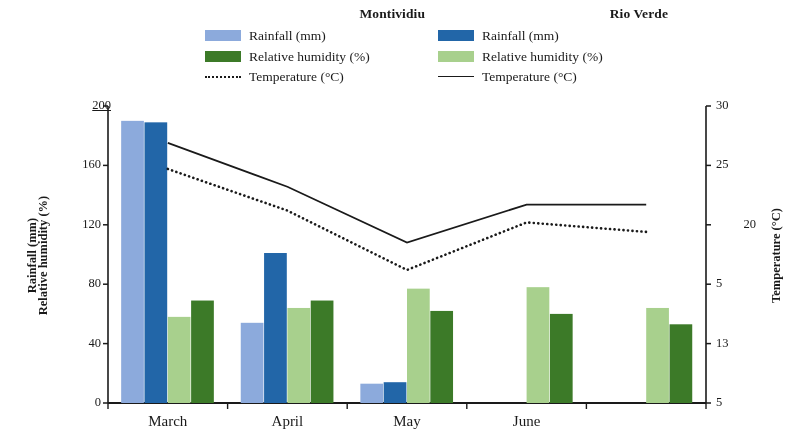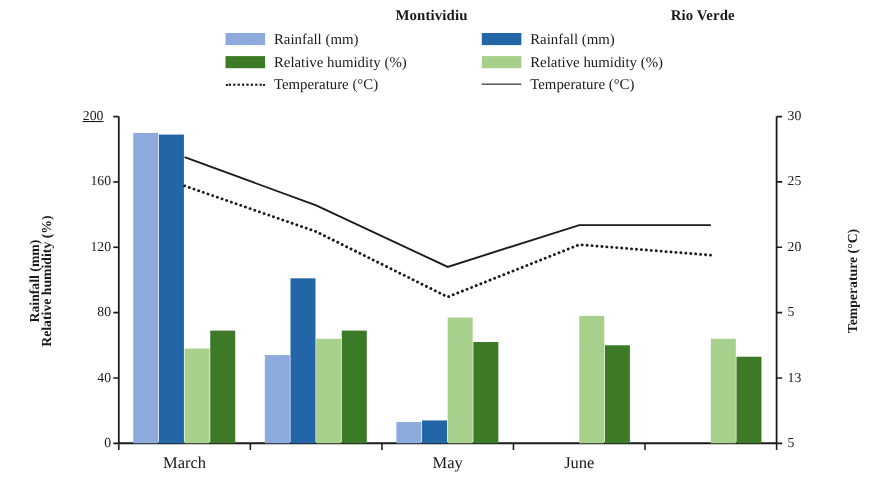--- a/index.html
+++ b/index.html
@@ -129,23 +129,24 @@
       <rect x="669.52" y="324.30" width="22.72" height="78.70" fill="#3C7A28"></rect>
       <path d="M167.80 168.96 L287.40 210.54 L407.00 269.94 L526.60 222.42 L646.20 231.93" fill="none" stroke="#1a1a1a" stroke-width="2.6" stroke-linejoin="miter" stroke-linecap="round" stroke-dasharray="0.1 4.4"></path>
       <path d="M167.80 142.83 L287.40 186.78 L407.00 242.62 L526.60 204.60 L646.20 204.60" fill="none" stroke="#1a1a1a" stroke-width="1.7" stroke-linejoin="miter" stroke-linecap="butt"></path>
     </svg>
 
 <div class="tick-label left" style="left: 55px; width: 46px; top: 395px;">0</div>
     <div class="tick-label left" style="left: 55px; width: 46px; top: 335.6px;">40</div>
     <div class="tick-label left" style="left: 55px; width: 46px; top: 276.2px;">80</div>
     <div class="tick-label left" style="left: 55px; width: 46px; top: 216.8px;">120</div>
     <div class="tick-label left" style="left: 55px; width: 46px; top: 157.4px;">160</div>
-    <div class="tick-label left" style="left: 48px; width: 46px; top: 98px; text-decoration: underline;">200</div>
+    <div class="tick-label left" style="left: 65px; width: 46px; top: 98px; text-decoration: underline;">200</div>
     <div class="tick-label right" style="left: 716px; width: 40px; top: 395px;">5</div>
     <div class="tick-label right" style="left: 716px; width: 40px; top: 335.6px;">13</div>
     <div class="tick-label right" style="left: 716px; width: 40px; top: 276.2px;">5</div>
-    <div class="tick-label right" style="left: 716px; width: 40px; top: 216.8px;">20</div>
+    <div class="tick-label right" style="left: 716px; width: 40px; top: 216.8px; text-align: right;">20</div>
     <div class="tick-label right" style="left: 716px; width: 40px; top: 157.4px;">25</div>
     <div class="tick-label right" style="left: 716px; width: 40px; top: 98px;">30</div>
     <div class="cat-label" style="left: 112.8px; width: 110px; top: 413px;">March</div>
+    <div class="cat-label" style="left: 232.4px; width: 110px; top: 413px;">April</div>
     <div class="cat-label" style="left: 352px; width: 110px; top: 413px;">May</div>
     <div class="cat-label" style="left: 471.6px; width: 110px; top: 413px;">June</div>
   </div>
 
 </body></html>

